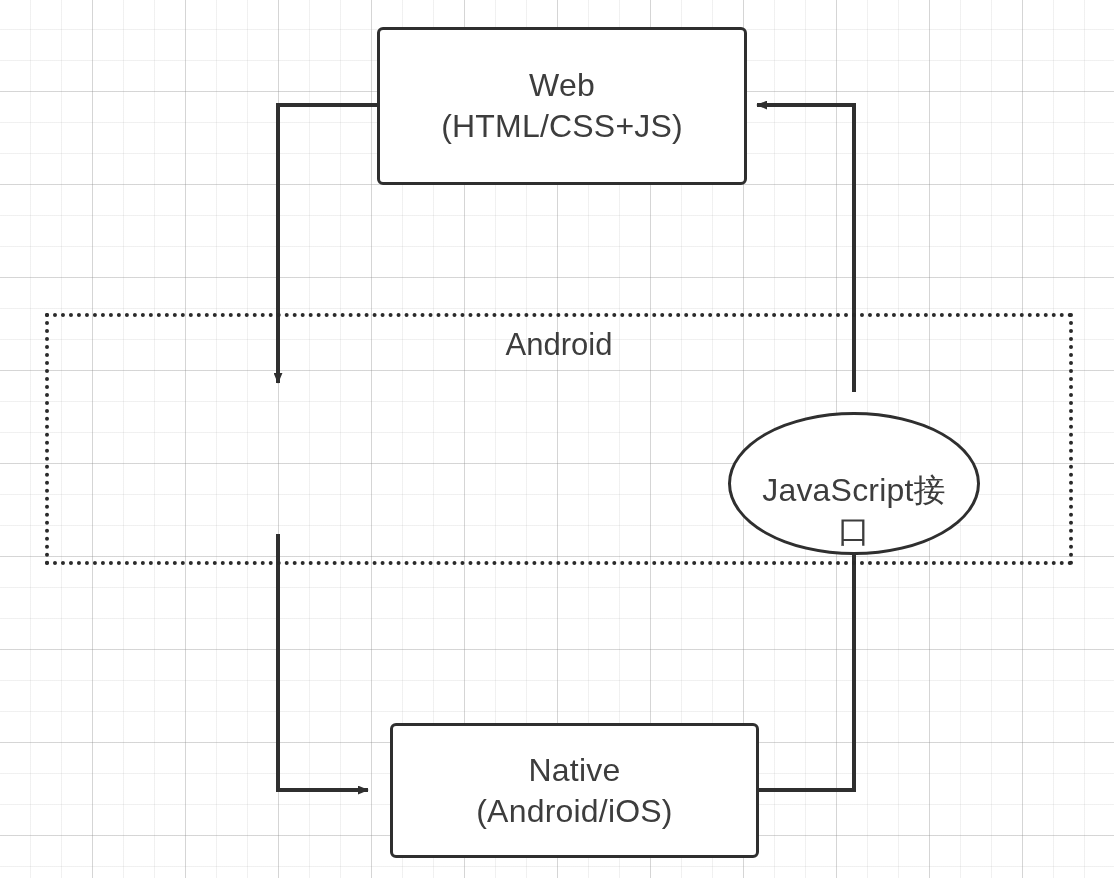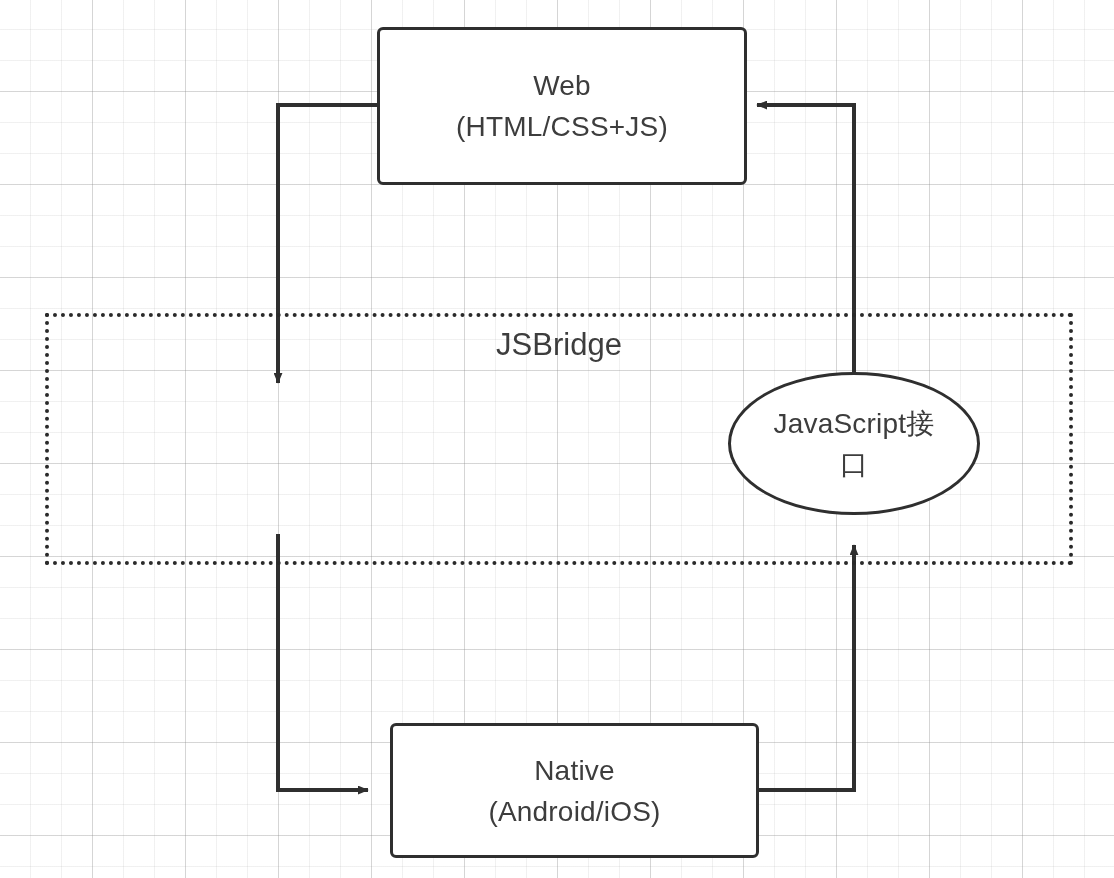--- a/index.html
+++ b/index.html
@@ -38,21 +38,21 @@
     pointer-events: none;
   }
   .node {
     position: absolute;
     box-sizing: border-box;
     display: flex;
     align-items: center;
     justify-content: center;
     text-align: center;
     color: #3d3d3d;
-    font-size: 28px;
+    font-size: 32px;
     line-height: 41px;
     letter-spacing: 0.2px;
     background: #ffffff;
   }
   .box {
     border: 3px solid #2f2f2f;
     border-radius: 6px;
   }
   .ellipse {
     border: 3px solid #2f2f2f;
@@ -101,29 +101,29 @@
     <path d="M377,105 L278,105 L278,383" fill="none" stroke="#2f2f2f" stroke-width="4" marker-end="url(#arrowhead)"></path>
 
     <path d="M278,534 L278,790 L368,790" fill="none" stroke="#2f2f2f" stroke-width="4" marker-end="url(#arrowhead)"></path>
 
     <path d="M746,790 L854,790 L854,545" fill="none" stroke="#2f2f2f" stroke-width="4" marker-end="url(#arrowhead)"></path>
 
     <path d="M854,392 L854,105 L757,105" fill="none" stroke="#2f2f2f" stroke-width="4" marker-end="url(#arrowhead)"></path>
   </svg>
 
   <div id="jsbridge-group"></div>
-  <div id="jsbridge-title">JSBridge</div>
+  <div id="jsbridge-title">Android</div>
 
   <div class="node box" style="left:377px; top:27px; width:370px; height:158px;">
     <span class="node-label">Web
 (HTML/CSS+JS)</span>
   </div>
 
 
-  <div class="node ellipse" style="left:728px; top:372px; width:252px; height:143px;">
+  <div class="node ellipse" style="left:728px; top:412px; width:252px; height:143px;align-items:flex-end;">
     <span class="node-label">JavaScript接
 口</span>
   </div>
 
   <div class="node box" style="left:378px; top:723px; width:369px; height:135px;margin-left:12px;">
     <span class="node-label">Native
 (Android/iOS)</span>
   </div>
 
 </div>

